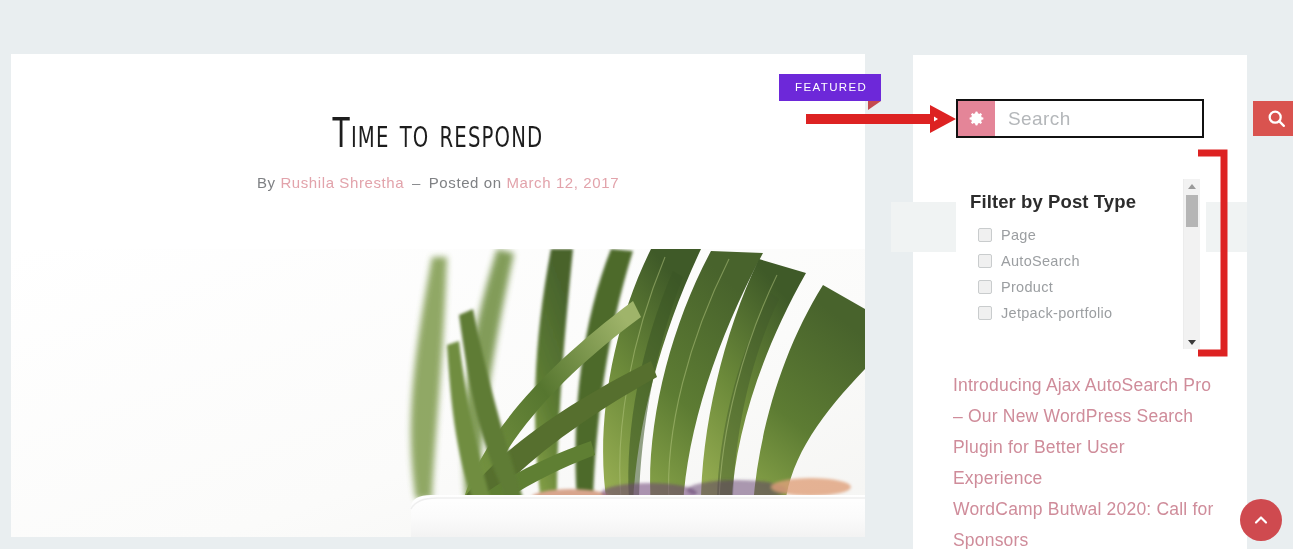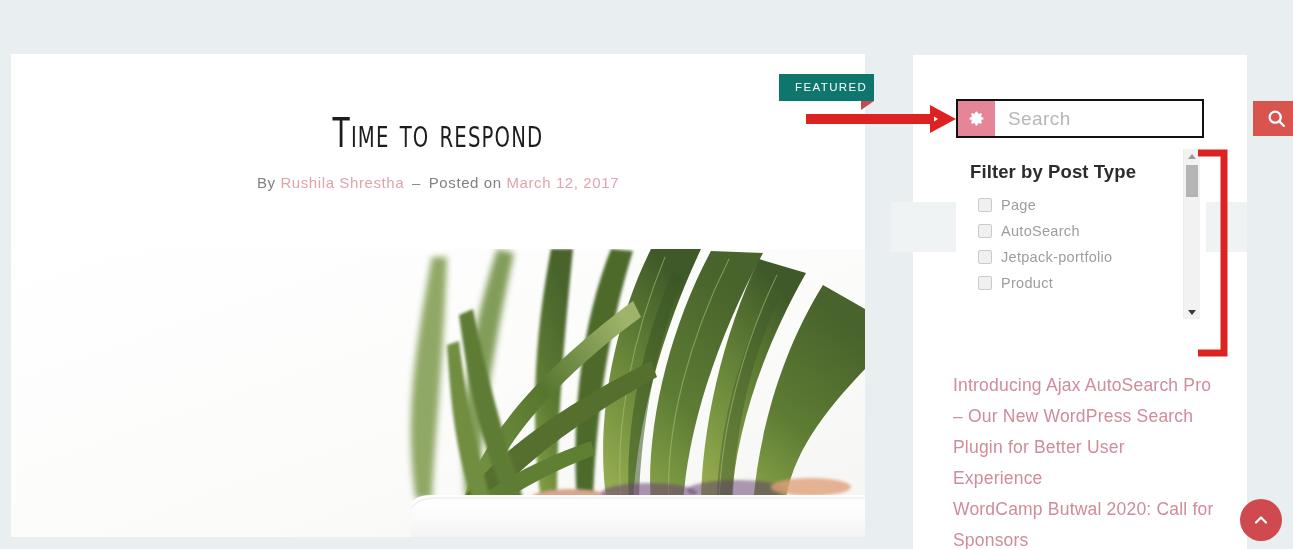--- a/index.html
+++ b/index.html
@@ -65,22 +65,22 @@
     overflow: hidden;
   }
 
   
   #featured-ribbon {
     position: absolute;
     left: 779px;
     top: 74px;
     height: 27px;
     line-height: 27px;
-    padding: 0 7px 0 16px;
-    background: #0f766e;
+    padding: 0 14px 0 16px;
+    background: #6d28d9;
     color: #ffffff;
     font-size: 11.5px;
     letter-spacing: 1.4px;
     font-weight: 400;
     z-index: 30;
   }
   #featured-ribbon::after {
     content: "";
     position: absolute;
     right: -0px;
@@ -162,21 +162,21 @@
     display: flex;
     align-items: center;
     justify-content: center;
     cursor: pointer;
   }
 
   
   #filter-panel {
     position: absolute;
     left: 956px;
-    top: 143px;
+    top: 173px;
     width: 250px;
     height: 182px;
     background: #ffffff;
     z-index: 20;
   }
   #filter-heading {
     margin: 0;
     padding: 18px 0 0 14px;
     font-size: 18.5px;
     font-weight: 700;
@@ -419,25 +419,25 @@
     <li class="filter-option">
       <span class="filter-checkbox"></span>
       <span class="filter-label">Page</span>
     </li>
     <li class="filter-option">
       <span class="filter-checkbox"></span>
       <span class="filter-label">AutoSearch</span>
     </li>
     <li class="filter-option">
       <span class="filter-checkbox"></span>
-      <span class="filter-label">Jetpack-portfolio</span>
+      <span class="filter-label">Product</span>
     </li>
     <li class="filter-option">
       <span class="filter-checkbox"></span>
-      <span class="filter-label">Product</span>
+      <span class="filter-label">Jetpack-portfolio</span>
     </li>
   </ul>
 
   <div id="filter-scrollbar">
     <div class="sb-arrow up">
       <span class="sb-tri up"></span>
     </div>
     <div id="filter-scroll-thumb"></div>
     <div class="sb-arrow down">
       <span class="sb-tri down"></span>

